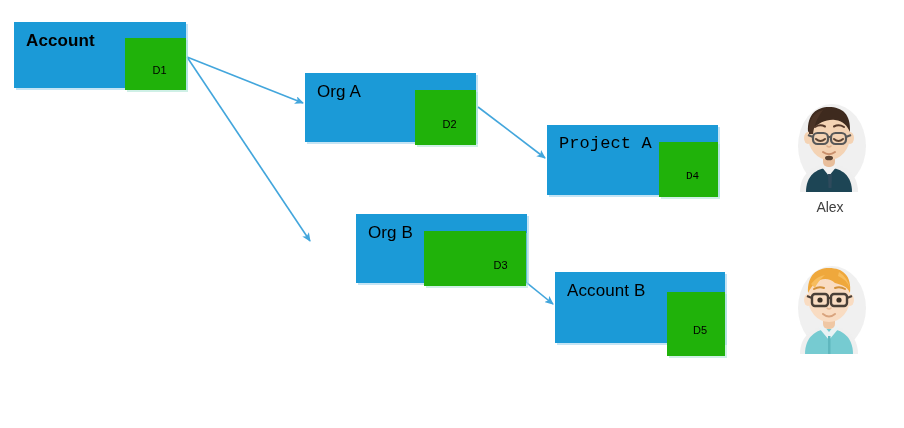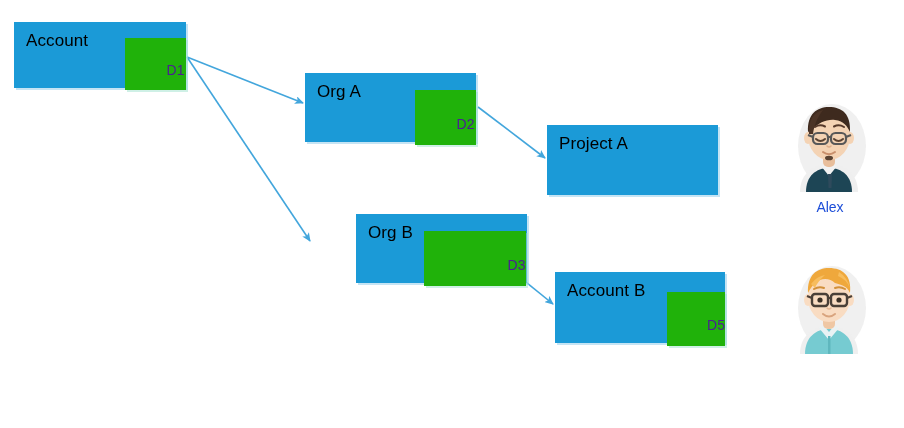--- a/index.html
+++ b/index.html
@@ -43,26 +43,26 @@
   }
   .node-chip {
     position: absolute;
     background: #20B20A;
     box-shadow: 2px 2px 0 0 rgba(160, 225, 205, 0.5);
     display: flex;
     align-items: center;
     justify-content: center;
   }
   .node-chip span {
-    font-size: 14px;
+    font-size: 11px;
     line-height: 20px;
-    color: #4c1d95;
+    color: #000000;
     position: relative;
     top: 6px;
-    left: 20px;
+    left: 4px;
   }
 
   
   #edges {
     position: absolute;
     left: 0;
     top: 0;
     width: 904px;
     height: 428px;
     pointer-events: none;
@@ -77,42 +77,42 @@
   .person-avatar {
     width: 86px;
     height: 96px;
     margin: 0 auto;
     display: block;
   }
   .person-name {
     margin-top: 7px;
     font-size: 14px;
     line-height: 17px;
-    color: #1d4ed8;
+    color: #404040;
   }
 </style>
 </head>
 <body>
 
 <div id="canvas" style="background: rgb(255, 255, 255);">
 
   <svg id="edges" viewBox="0 0 904 428" xmlns="http://www.w3.org/2000/svg">
     <defs>
       <marker id="arrowhead" markerWidth="9" markerHeight="8" refX="8" refY="4" orient="auto" markerUnits="userSpaceOnUse">
         <path d="M0,0 L9,4 L0,8 L2.2,4 Z" fill="#43A6DC"></path>
       </marker>
     </defs>
     <line x1="187" y1="57" x2="303" y2="103" stroke="#43A6DC" stroke-width="1.6" marker-end="url(#arrowhead)"></line>
     <line x1="187" y1="57" x2="310" y2="241" stroke="#43A6DC" stroke-width="1.6" marker-end="url(#arrowhead)"></line>
     <line x1="478" y1="107" x2="545" y2="158" stroke="#43A6DC" stroke-width="1.6" marker-end="url(#arrowhead)"></line>
     <line x1="485" y1="249" x2="553" y2="304" stroke="#43A6DC" stroke-width="1.6" marker-end="url(#arrowhead)"></line>
   </svg>
 
   <div class="node" id="node-account" style="left: 14px; top: 22px; width: 172px; height: 66px;">
-    <div class="node-main" style="width: 172px; height: 66px; background: rgb(27, 154, 215);">
+    <div class="node-main" style="width: 172px; height: 66px; background: rgb(27, 154, 215); font-weight: bold;">
       <div class="node-label">Account</div>
     </div>
     <div class="node-chip" style="left: 111px; top: 16px; width: 61px; height: 52px; background: rgb(32, 178, 10);">
       <span>D1</span>
     </div>
   </div>
 
   <div class="node" id="node-org-a" style="left: 305px; top: 73px; width: 171px; height: 69px;">
     <div class="node-main" style="width: 171px; height: 69px; background: rgb(27, 154, 215);">
       <div class="node-label">Org A</div>
@@ -124,31 +124,34 @@
 
   <div class="node" id="node-org-b" style="left: 312px; top: 214px; width: 171px; height: 69px;">
     <div class="node-main" style="width: 171px; height: 69px; background: rgb(27, 154, 215); margin-left: 44px;">
       <div class="node-label">Org B</div>
     </div>
     <div class="node-chip" style="left: 112px; top: 17px; width: 59px; height: 55px; background: rgb(32, 178, 10); padding-left: 43px;">
       <span>D3</span>
     </div>
   </div>
 
-  <div class="node" id="node-project-a" style="left: 547px; top: 125px; width: 171px; height: 70px;">
+  <div class="node" id="node-project-a" style="left: 547px; top: 125px; width: 171px; height: 70px; font-family: Liberation Mono, monospace;">
     <div class="node-main" style="width: 171px; height: 70px; background: rgb(27, 154, 215);">
       <div class="node-label">Project A</div>
+    </div>
+    <div class="node-chip" style="left: 112px; top: 17px; width: 59px; height: 55px; background: rgb(32, 178, 10);">
+      <span>D4</span>
     </div>
   </div>
 
   <div class="node" id="node-project-b" style="left: 555px; top: 272px; width: 170px; height: 71px;">
     <div class="node-main" style="width: 170px; height: 71px; background: rgb(27, 154, 215);">
       <div class="node-label">Account B</div>
     </div>
-    <div class="node-chip" style="left: 112px; top: 20px; width: 58px; height: 54px; background: rgb(32, 178, 10);">
+    <div class="node-chip" style="left: 112px; top: 20px; width: 58px; height: 64px; background: rgb(32, 178, 10);">
       <span>D5</span>
     </div>
   </div>
 
   <div class="person" id="person-alex" style="left: 778px; top: 96px;">
     <svg class="person-avatar" viewBox="0 0 86 96" xmlns="http://www.w3.org/2000/svg">
       <ellipse cx="45" cy="50" rx="34" ry="42" fill="#E3E3E3" opacity="0.55"></ellipse>
       <path d="M13 96 C13 78 26 68 42 68 C58 68 71 78 71 96 Z" fill="#EFEFEF"></path>
       <path d="M19 96 C19 80 29 72 42 72 C55 72 65 80 65 96 Z" fill="#1D4555"></path>
       <path d="M34 70 L42 80 L50 70 L46 68 L42 72 L38 68 Z" fill="#F2F2F2"></path>

